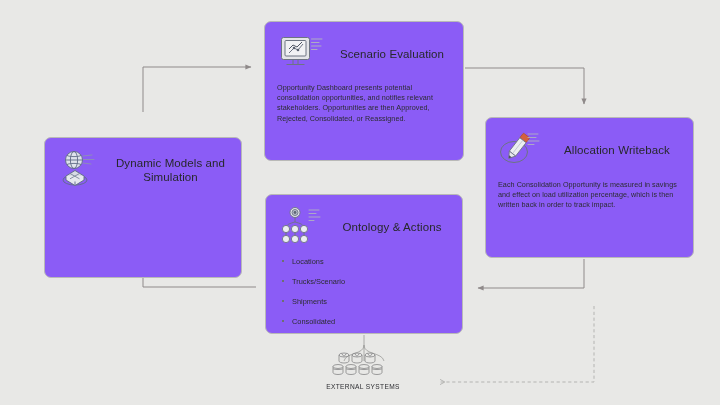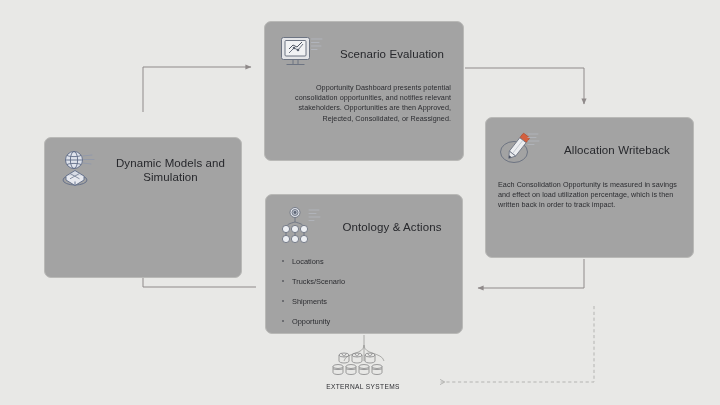--- a/index.html
+++ b/index.html
@@ -12,21 +12,21 @@
   #canvas { position: relative; width: 720px; height: 405px; }
 
   svg.connectors {
     position: absolute; left: 0; top: 0;
     width: 720px; height: 405px;
     pointer-events: none;
   }
 
   .card {
     position: absolute;
-    background: #a3a3a3;
+    background: #8b5cf6;
     border: 1px solid #b9b9b7;
     border-radius: 7px;
     box-shadow: 0 0 0 0 rgba(0,0,0,0);
   }
   .card-head {
     display: flex;
     align-items: center;
     position: relative;
   }
   .card-icon {
@@ -64,21 +64,21 @@
     content: "";
     position: absolute;
     left: 4px; top: 3px;
     width: 2px; height: 2px;
     background: #6d6e72;
   }
 
   
   #card-scenario { left: 264px; top: 21px; width: 200px; height: 140px; }
   #card-scenario .card-head { padding: 9px 0 0 10px; }
-  #card-scenario .card-body { margin: 6px 12px 0 12px; text-align: right; }
+  #card-scenario .card-body { margin: 6px 12px 0 12px; }
 
   #card-dynamic { left: 44px; top: 113px; width: 198px; height: 141px; margin-top: 24px; }
   #card-dynamic .card-head { padding: 9px 0 0 9px; }
   #card-dynamic .card-body { margin: 7px 13px 0 12px; }
 
   #card-allocation { left: 485px; top: 117px; width: 209px; height: 141px; }
   #card-allocation .card-head { padding: 9px 0 0 9px; }
   #card-allocation .card-body { margin: 7px 13px 12px 12px; }
 
   #card-ontology { left: 265px; top: 194px; width: 198px; height: 140px; }
@@ -239,21 +239,21 @@
             <path d="M33,16.5 L38,16.5"></path>
           </g>
         </svg>
       </div>
       <div class="card-title">Ontology &amp; Actions</div>
     </div>
     <ul class="bullets">
       <li>Locations</li>
       <li>Trucks/Scenario</li>
       <li>Shipments</li>
-      <li>Opportunity</li>
+      <li>Consolidated</li>
     </ul>
   </div>
 
   <div id="external">
     <svg width="140" height="30" viewBox="0 0 140 30">
       <g fill="none" stroke="#8b8b8d" stroke-width="0.85">
 
         <g>
           <ellipse cx="51" cy="7" rx="5" ry="2"></ellipse>
           <path d="M46,7 L46,13 C46,14.1 48.2,15 51,15 C53.8,15 56,14.1 56,13 L56,7"></path>

